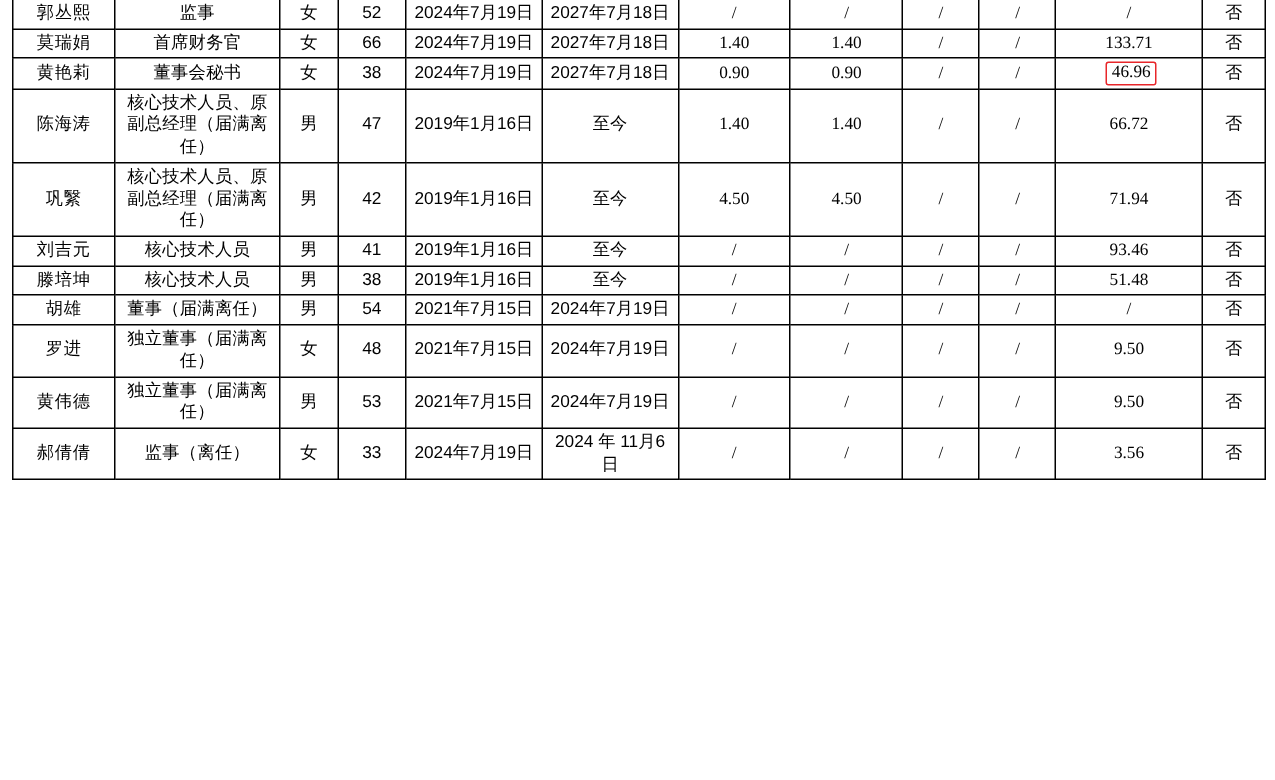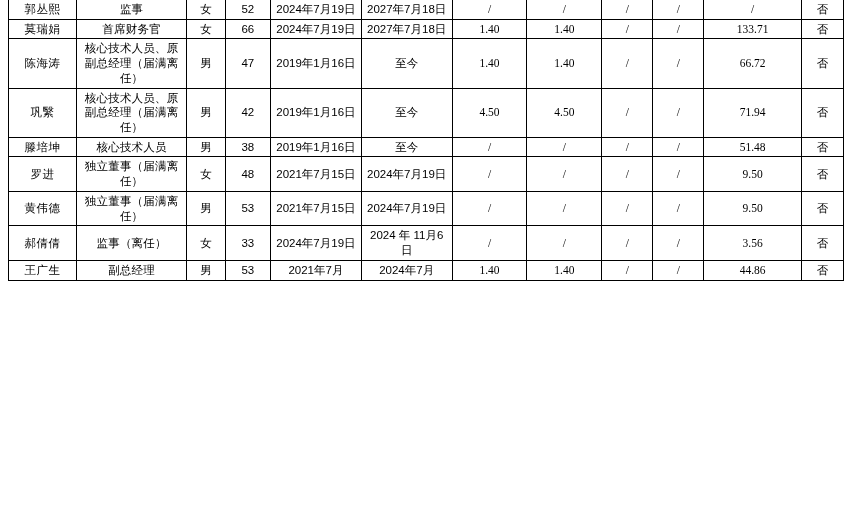--- a/index.html
+++ b/index.html
@@ -119,20 +119,34 @@
           <td class="date-cell">2024年7月19日</td>
           <td class="date-cell">2027年7月18日</td>
           <td class="num-cell">1.40</td>
           <td class="num-cell">1.40</td>
           <td class="slash-cell">/</td>
           <td class="slash-cell">/</td>
           <td class="num-cell">133.71</td>
           <td class="yn-cell">否</td>
         </tr>
         <tr>
+          <td class="name-cell">黄艳莉</td>
+          <td class="role-cell">董事会秘书</td>
+          <td class="gender-cell">女</td>
+          <td class="age-cell">38</td>
+          <td class="date-cell">2024年7月19日</td>
+          <td class="date-cell">2027年7月18日</td>
+          <td class="num-cell">0.90</td>
+          <td class="num-cell">0.90</td>
+          <td class="slash-cell">/</td>
+          <td class="slash-cell">/</td>
+          <td class="num-cell"><span class="highlight-box">46.96</span></td>
+          <td class="yn-cell">否</td>
+        </tr>
+        <tr>
           <td class="name-cell">陈海涛</td>
           <td class="role-cell">核心技术人员、原副总经理（届满离任）</td>
           <td class="gender-cell">男</td>
           <td class="age-cell">47</td>
           <td class="date-cell">2019年1月16日</td>
           <td class="date-cell">至今</td>
           <td class="num-cell">1.40</td>
           <td class="num-cell">1.40</td>
           <td class="slash-cell">/</td>
           <td class="slash-cell">/</td>
@@ -147,34 +161,62 @@
           <td class="date-cell">2019年1月16日</td>
           <td class="date-cell">至今</td>
           <td class="num-cell">4.50</td>
           <td class="num-cell">4.50</td>
           <td class="slash-cell">/</td>
           <td class="slash-cell">/</td>
           <td class="num-cell">71.94</td>
           <td class="yn-cell">否</td>
         </tr>
         <tr>
+          <td class="name-cell">刘吉元</td>
+          <td class="role-cell">核心技术人员</td>
+          <td class="gender-cell">男</td>
+          <td class="age-cell">41</td>
+          <td class="date-cell">2019年1月16日</td>
+          <td class="date-cell">至今</td>
+          <td class="num-cell">/</td>
+          <td class="num-cell">/</td>
+          <td class="slash-cell">/</td>
+          <td class="slash-cell">/</td>
+          <td class="num-cell">93.46</td>
+          <td class="yn-cell">否</td>
+        </tr>
+        <tr>
           <td class="name-cell">滕培坤</td>
           <td class="role-cell">核心技术人员</td>
           <td class="gender-cell">男</td>
           <td class="age-cell">38</td>
           <td class="date-cell">2019年1月16日</td>
           <td class="date-cell">至今</td>
           <td class="num-cell">/</td>
           <td class="num-cell">/</td>
           <td class="slash-cell">/</td>
           <td class="slash-cell">/</td>
           <td class="num-cell">51.48</td>
           <td class="yn-cell">否</td>
         </tr>
         <tr>
+          <td class="name-cell">胡雄</td>
+          <td class="role-cell">董事（届满离任）</td>
+          <td class="gender-cell">男</td>
+          <td class="age-cell">54</td>
+          <td class="date-cell">2021年7月15日</td>
+          <td class="date-cell">2024年7月19日</td>
+          <td class="num-cell">/</td>
+          <td class="num-cell">/</td>
+          <td class="slash-cell">/</td>
+          <td class="slash-cell">/</td>
+          <td class="num-cell">/</td>
+          <td class="yn-cell">否</td>
+        </tr>
+        <tr>
           <td class="name-cell">罗进</td>
           <td class="role-cell">独立董事（届满离任）</td>
           <td class="gender-cell">女</td>
           <td class="age-cell">48</td>
           <td class="date-cell">2021年7月15日</td>
           <td class="date-cell">2024年7月19日</td>
           <td class="num-cell">/</td>
           <td class="num-cell">/</td>
           <td class="slash-cell">/</td>
           <td class="slash-cell">/</td>
@@ -200,31 +242,17 @@
           <td class="role-cell">监事（离任）</td>
           <td class="gender-cell">女</td>
           <td class="age-cell">33</td>
           <td class="date-cell">2024年7月19日</td>
           <td class="date-cell">2024 年 11月6日</td>
           <td class="num-cell">/</td>
           <td class="num-cell">/</td>
           <td class="slash-cell">/</td>
           <td class="slash-cell">/</td>
           <td class="num-cell">3.56</td>
-          <td class="yn-cell">否</td>
-        </tr>
-        <tr>
-          <td class="name-cell">王广生</td>
-          <td class="role-cell">副总经理</td>
-          <td class="gender-cell">男</td>
-          <td class="age-cell">53</td>
-          <td class="date-cell">2021年7月</td>
-          <td class="date-cell">2024年7月</td>
-          <td class="num-cell">1.40</td>
-          <td class="num-cell">1.40</td>
-          <td class="slash-cell">/</td>
-          <td class="slash-cell">/</td>
-          <td class="num-cell">44.86</td>
           <td class="yn-cell">否</td>
         </tr>
       </tbody>
   </table>
 </div>
 
 </body></html>

